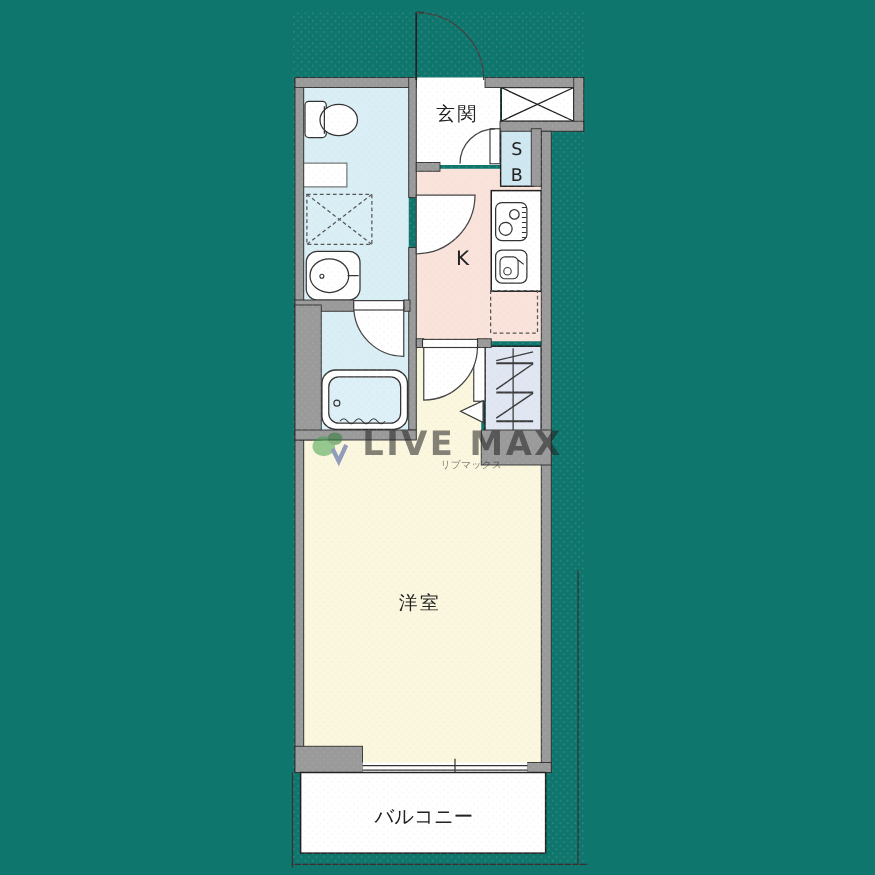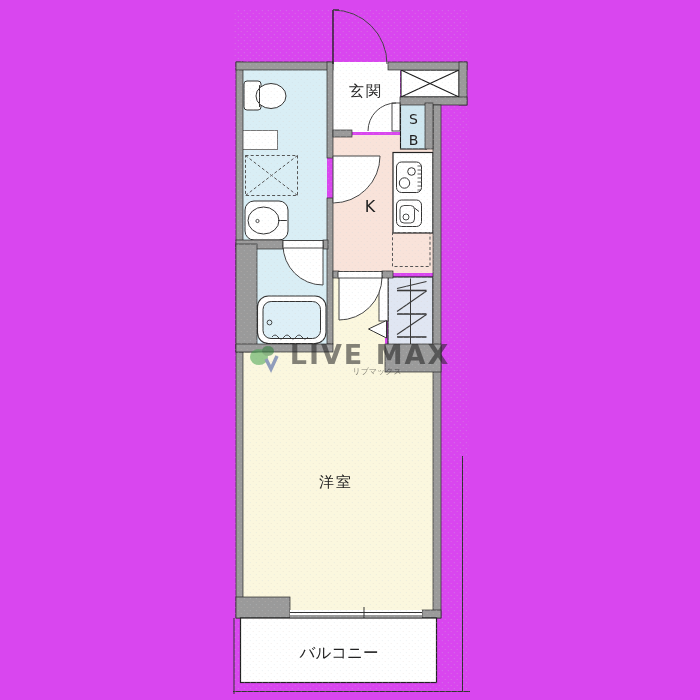--- a/index.html
+++ b/index.html
@@ -1,16 +1,16 @@
 <!DOCTYPE html>
 <html><head>
 <meta charset="utf-8">
 <style>
   html,body{margin:0;padding:0;background:#ffffff;}
-  .stage{position:relative;width:700px;height:700px;background:#d946ef;overflow:hidden;
+  .stage{position:relative;width:700px;height:700px;background:#0f766e;overflow:hidden;
          font-family:"DejaVu Sans",sans-serif;}
   svg{position:absolute;left:0;top:0;}
   text{font-family:"DejaVu Sans",sans-serif;fill:#222;}
   .room-label{letter-spacing:2px;}
   .wm-text{font-weight:bold;letter-spacing:2px;}
 </style>
 </head>
 <body>
 
 <div class="stage">

